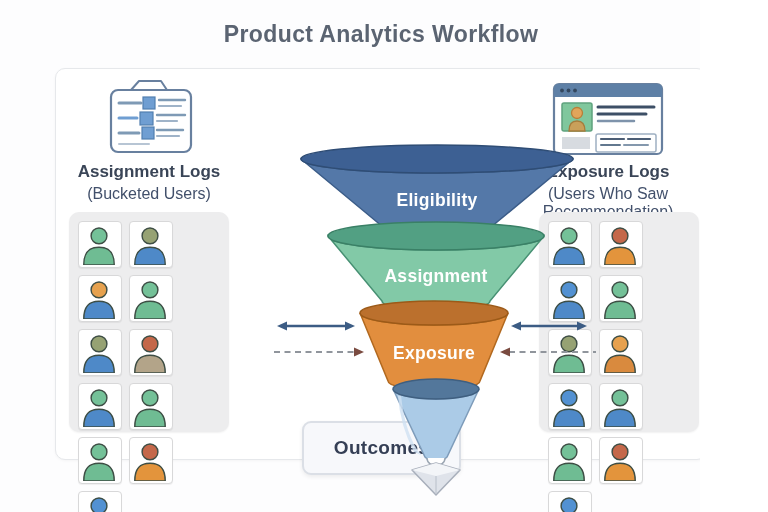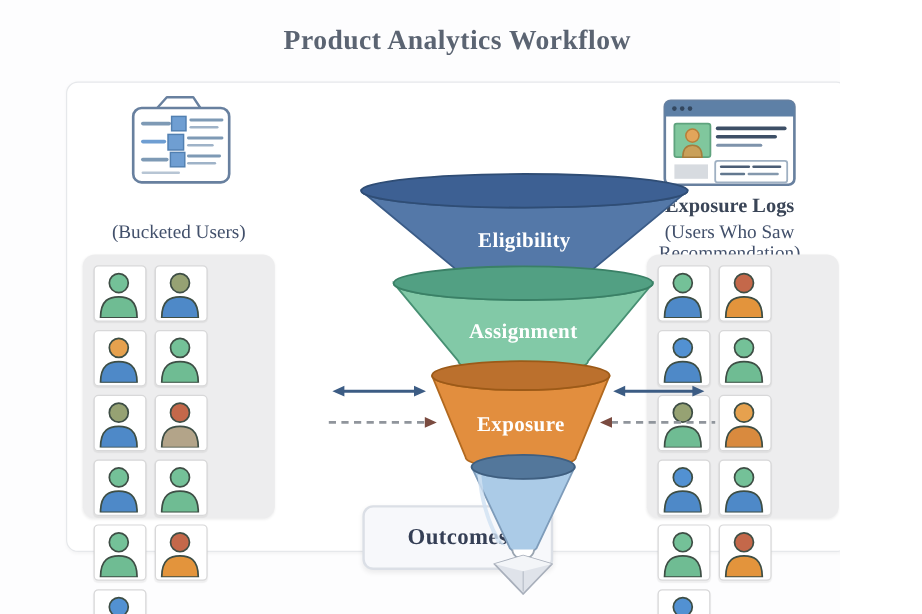--- a/index.html
+++ b/index.html
@@ -1,17 +1,17 @@
 <!DOCTYPE html>
 <html><head>
 <meta charset="utf-8">
 <style>
   html,body{margin:0;padding:0;}
   .page{position:relative;width:700px;height:512px;background:#fdfdfe;overflow:hidden;
-        font-family:Liberation Serif, serif;}
+        font-family:Liberation Sans, sans-serif;}
   .title{position:absolute;top:21px;left:0;width:762px;text-align:center;
          font-size:23px;font-weight:bold;color:#5b6472;letter-spacing:.4px;}
   .container{position:absolute;left:55px;top:68px;width:650px;height:390px;background:#ffffff;
              border:1px solid #e6e8eb;border-radius:10px;box-shadow:0 1px 3px rgba(0,0,0,.04);}
   .col-head{position:absolute;width:186px;text-align:center;font-weight:bold;
             font-size:17px;color:#3a4557;top:93px;}
   .col-sub{position:absolute;width:200px;text-align:center;font-size:16px;color:#42506b;top:116px;}
   .col-head.left{left:0;} .col-sub.left{left:-7px;}
   .col-head.right{left:459px;} .col-sub.right{left:452px;}
   .icon-left{position:absolute;left:45px;top:9px;}
@@ -53,20 +53,21 @@
           <line x1="56" y1="37" x2="84" y2="37" stroke="#7e9ab5" stroke-width="2.4"></line>
           <line x1="56" y1="43" x2="76" y2="43" stroke="#9fb3c8" stroke-width="2.2"></line>
           <line x1="18" y1="55" x2="38" y2="55" stroke="#7e9ab5" stroke-width="3"></line>
           <rect x="41" y="49" width="12" height="12" fill="#6f9ed2" stroke="#517fb0" stroke-width="1.2"></rect>
           <line x1="56" y1="52" x2="82" y2="52" stroke="#7e9ab5" stroke-width="2.4"></line>
           <line x1="56" y1="58" x2="78" y2="58" stroke="#9fb3c8" stroke-width="2.2"></line>
           <line x1="18" y1="66" x2="48" y2="66" stroke="#b7c5d4" stroke-width="2"></line>
         </g>
       </svg>
     </div>
+    <div class="col-head left">Assignment Logs</div>
     <div class="col-sub left">(Bucketed Users)</div>
     <div class="grid-panel left" id="left-grid">
         <div class="card">
        <svg width="40" height="43" viewBox="0 0 42 45">
          <circle cx="21" cy="14.5" r="8.3" fill="#74c198" stroke="#3e4e45" stroke-width="1.5"></circle>
          <path d="M5,45 C5,29 13,26.5 21,26.5 C29,26.5 37,29 37,45 Z" fill="#6fbc93" stroke="#3e4e45" stroke-width="1.5"></path>
        </svg>
      </div>
         <div class="card">
        <svg width="40" height="43" viewBox="0 0 42 45">

